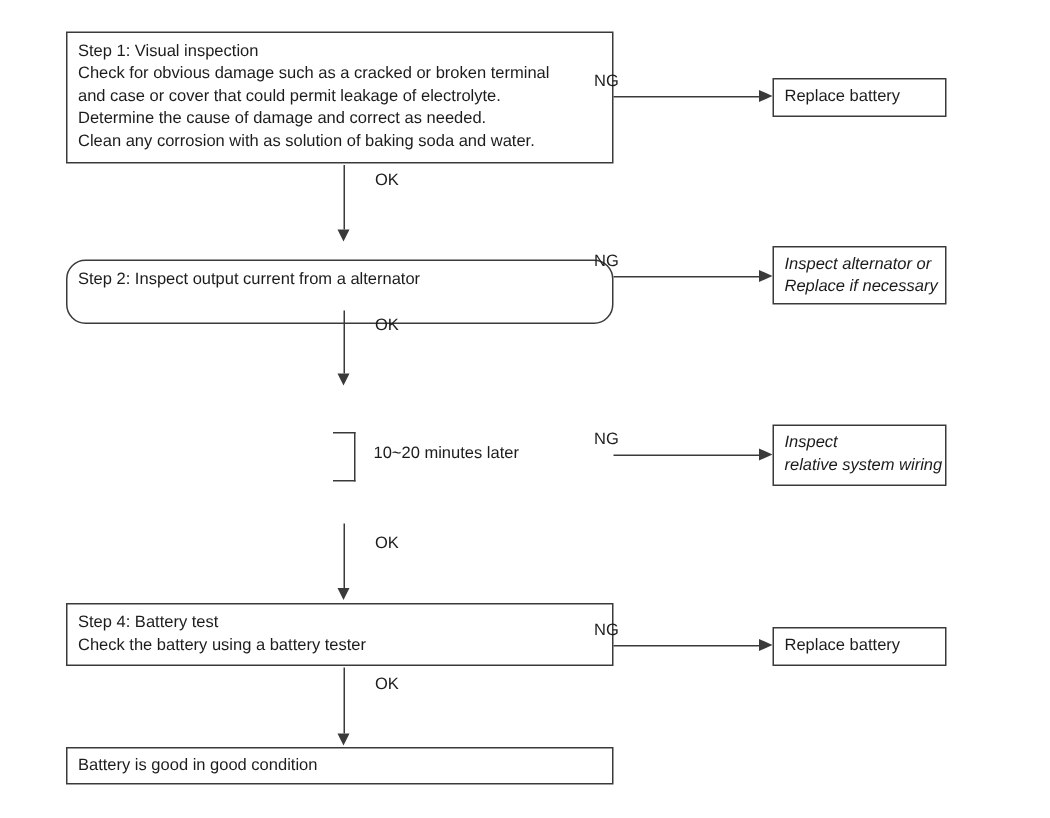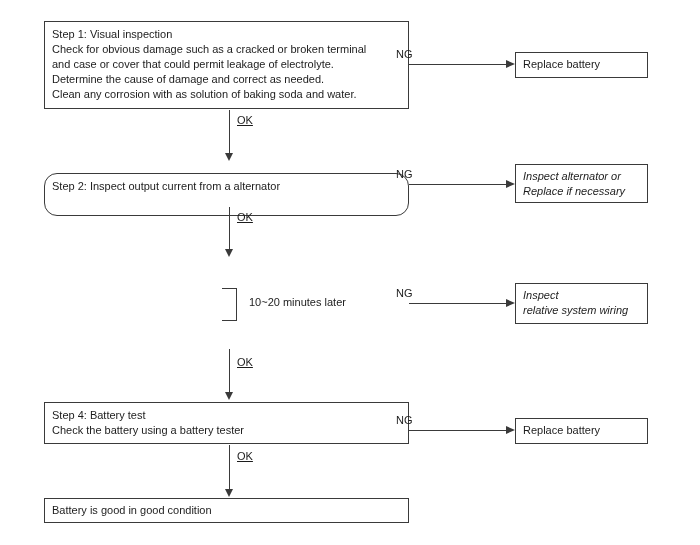--- a/index.html
+++ b/index.html
@@ -13,21 +13,21 @@
     color: #1c1c1c;
     overflow: hidden;
   }
   .box {
     position: absolute;
     box-sizing: border-box;
     border: 1px solid #3a3a3a;
     background: #ffffff;
   }
   .main-box { left: 44px; width: 365px; padding: 5px 7px 0 7px; }
-  .right-box { left: 515px; width: 133px; padding: 4px 7px 0 7px; }
+  .right-box { left: 515px; width: 116px; padding: 4px 7px 0 7px; }
   .tline { line-height: 15px; white-space: nowrap; }
   .indent-bullet { padding-left: 2px; }
   .indent-spec { padding-left: 13px; }
 
   #box1 { top: 21px;  height: 88px; }
   #box2 { top: 173px; height: 43px; border-radius: 13px; }
   #box3 { top: 258px; height: 90px; }
   #box4 { top: 402px; height: 42px; }
   #box5 { top: 498px; height: 25px; padding-top: 4px; }
 
@@ -50,21 +50,21 @@
     border-right: 4px solid transparent;
     border-top: 8px solid #3a3a3a;
   }
   .lbl { position: absolute; line-height: 13px; white-space: nowrap; }
 
   .ng-line  { left: 409px; width: 97px; }
   .ng-head  { left: 506px; }
   .ng-lbl   { left: 396px; }
   .ok-line  { left: 229px; }
   .ok-head  { left: 225px; }
-  .ok-lbl   { left: 237px; text-decoration: underline; }
+  .ok-lbl   { left: 250px; }
 
   .bracket {
     position: absolute;
     box-sizing: border-box;
     left: 222px; top: 288px;
     width: 15px; height: 33px;
     border-top: 1px solid #3a3a3a;
     border-right: 1px solid #3a3a3a;
     border-bottom: 1px solid #3a3a3a;
   }

